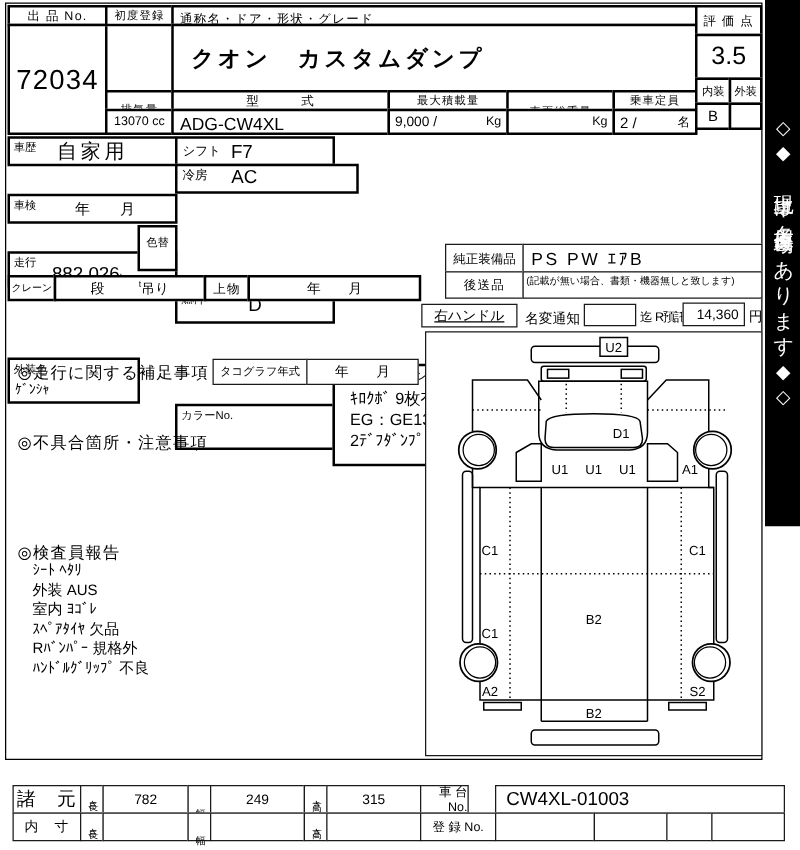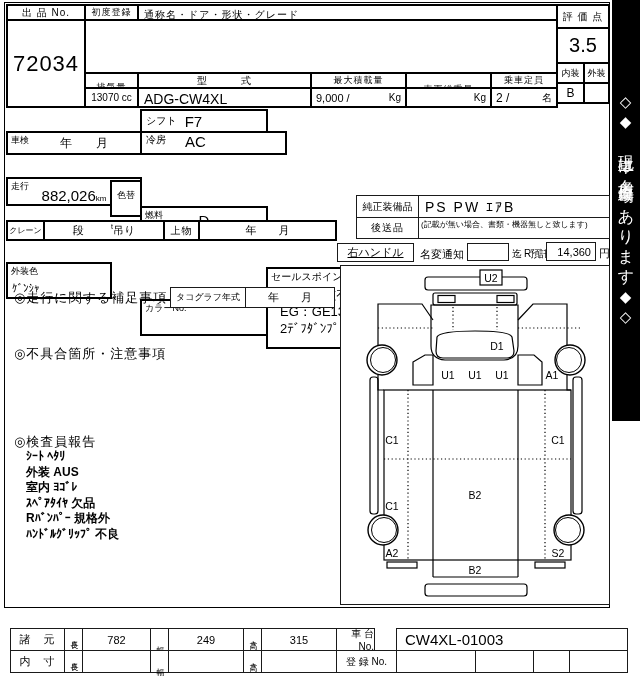--- a/index.html
+++ b/index.html
@@ -35,20 +35,23 @@
       <span style="font-size:22px;letter-spacing:1px;">72034</span>
     </div>
 
   <div class="b hc" style="left:84px;top:4px;width:55px;height:17px;">
       <span style="font-size:9px;">初度登録</span>
     </div>
 
   <div class="b" style="left:137px;top:4px;width:421px;height:17px;">
       <span class="t" style="left:5px;top:2px;font-size:10px;letter-spacing:1px;">通称名・ドア・形状・グレード</span>
     </div>
+  <div class="b" style="left:137px;top:19px;width:421px;height:55px;">
+      <span class="t" style="left:14px;top:14px;font-size:18px;font-weight:bold;letter-spacing:3px;">クオン　カスタムダンプ</span>
+    </div>
 
   <div class="b hc" style="left:84px;top:72px;width:55px;height:30px;">
       <span style="font-size:9px;">排気量</span>
     </div>
   <div class="b cv" style="left:84px;top:87px;width:55px;height:21px;">
       <span style="font-size:10px;">13070 cc</span>
     </div>
 
   <div class="b hc" style="left:137px;top:72px;width:175px;height:17px;">
       <span>型　　　式</span>
@@ -92,20 +95,26 @@
   <div class="b hc" style="left:583px;top:62px;width:27px;height:22px;">
       <span style="font-size:9px;letter-spacing:0;">外装</span>
     </div>
   <div class="b cv" style="left:556px;top:82px;width:29px;height:22px;">
       <span style="font-size:12px;">B</span>
     </div>
   <div class="b cv" style="left:583px;top:82px;width:27px;height:22px;">
       <span style="font-size:12px;"></span>
     </div>
 
+  <div class="b cell" style="left:6px;top:109px;width:136px;height:24px;">
+    <span class="cl">車歴</span>
+    <div class="cv">
+        <span style="font-size:16px;letter-spacing:3px;">自家用</span>
+      </div>
+  </div>
   <div class="b" style="left:140px;top:109px;width:128px;height:24px;display:flex;align-items:center;gap:8px;padding-left:4px;">
     <span style="font-size:10px;">シフト</span>
     <span style="font-size:15px;">F7</span>
   </div>
   <div class="b cell" style="left:6px;top:131px;width:136px;height:24px;">
     <span class="cl">車検</span>
     <div class="cv">
         <span style="font-size:12px;padding-left:20px;">年　　月</span>
       </div>
   </div>
@@ -189,21 +198,21 @@
   <div class="b1 hc" style="left:170px;top:287px;width:76px;height:21px;">
       <span style="font-size:9px;letter-spacing:0;">タコグラフ年式</span>
     </div>
   <div class="b1 cv" style="left:245px;top:287px;width:90px;height:21px;">
       <span style="font-size:11px;">年　　月</span>
     </div>
 
   <span class="t" style="left:14px;top:345px;font-size:13px;letter-spacing:1px;">◎不具合箇所・注意事項</span>
 
   <span class="t" style="left:14px;top:433px;font-size:13px;letter-spacing:1px;">◎検査員報告</span>
-  <div class="t" style="left:26px;top:449px;font-size:12px;line-height:15.5px;font-weight:bold;">
+  <div class="t" style="left:26px;top:449px;font-size:12px;line-height:15.5px;">
     <div>ｼｰﾄ ﾍﾀﾘ</div>
     <div>外装 AUS</div>
     <div>室内 ﾖｺﾞﾚ</div>
     <div>ｽﾍﾟｱﾀｲﾔ 欠品</div>
     <div>Rﾊﾞﾝﾊﾟｰ 規格外</div>
     <div>ﾊﾝﾄﾞﾙｸﾞﾘｯﾌﾟ 不良</div>
   </div>
 
   <div class="b1" style="left:340px;top:265px;width:270px;height:340px;">
     <svg width="268" height="338" viewBox="0 0 268 338">
@@ -272,21 +281,21 @@
     </svg>
   </div>
 
   <div class="banner">
     <span class="vtext" style="font-size:15px;letter-spacing:2px;">◇◆</span>
     <span class="vtext" style="font-size:16px;letter-spacing:2px;">現車は名古屋会場にあります</span>
     <span class="vtext" style="font-size:15px;letter-spacing:2px;">◆◇</span>
   </div>
 
   <div class="b1 hc" style="left:10px;top:628px;width:55px;height:23px;">
-      <span style="font-size:11px;">諸　元</span>
+      <span style="font-size:15px;">諸　元</span>
     </div>
   <div class="b1" style="left:64px;top:628px;width:19px;height:23px;display:flex;">
       <span class="vlabel">長さ</span>
     </div>
   <div class="b1 cv" style="left:82px;top:628px;width:69px;height:23px;">
       <span style="font-size:11px;">782</span>
     </div>
   <div class="b1" style="left:150px;top:628px;width:19px;height:23px;display:flex;">
       <span class="vlabel">幅</span>
     </div>

